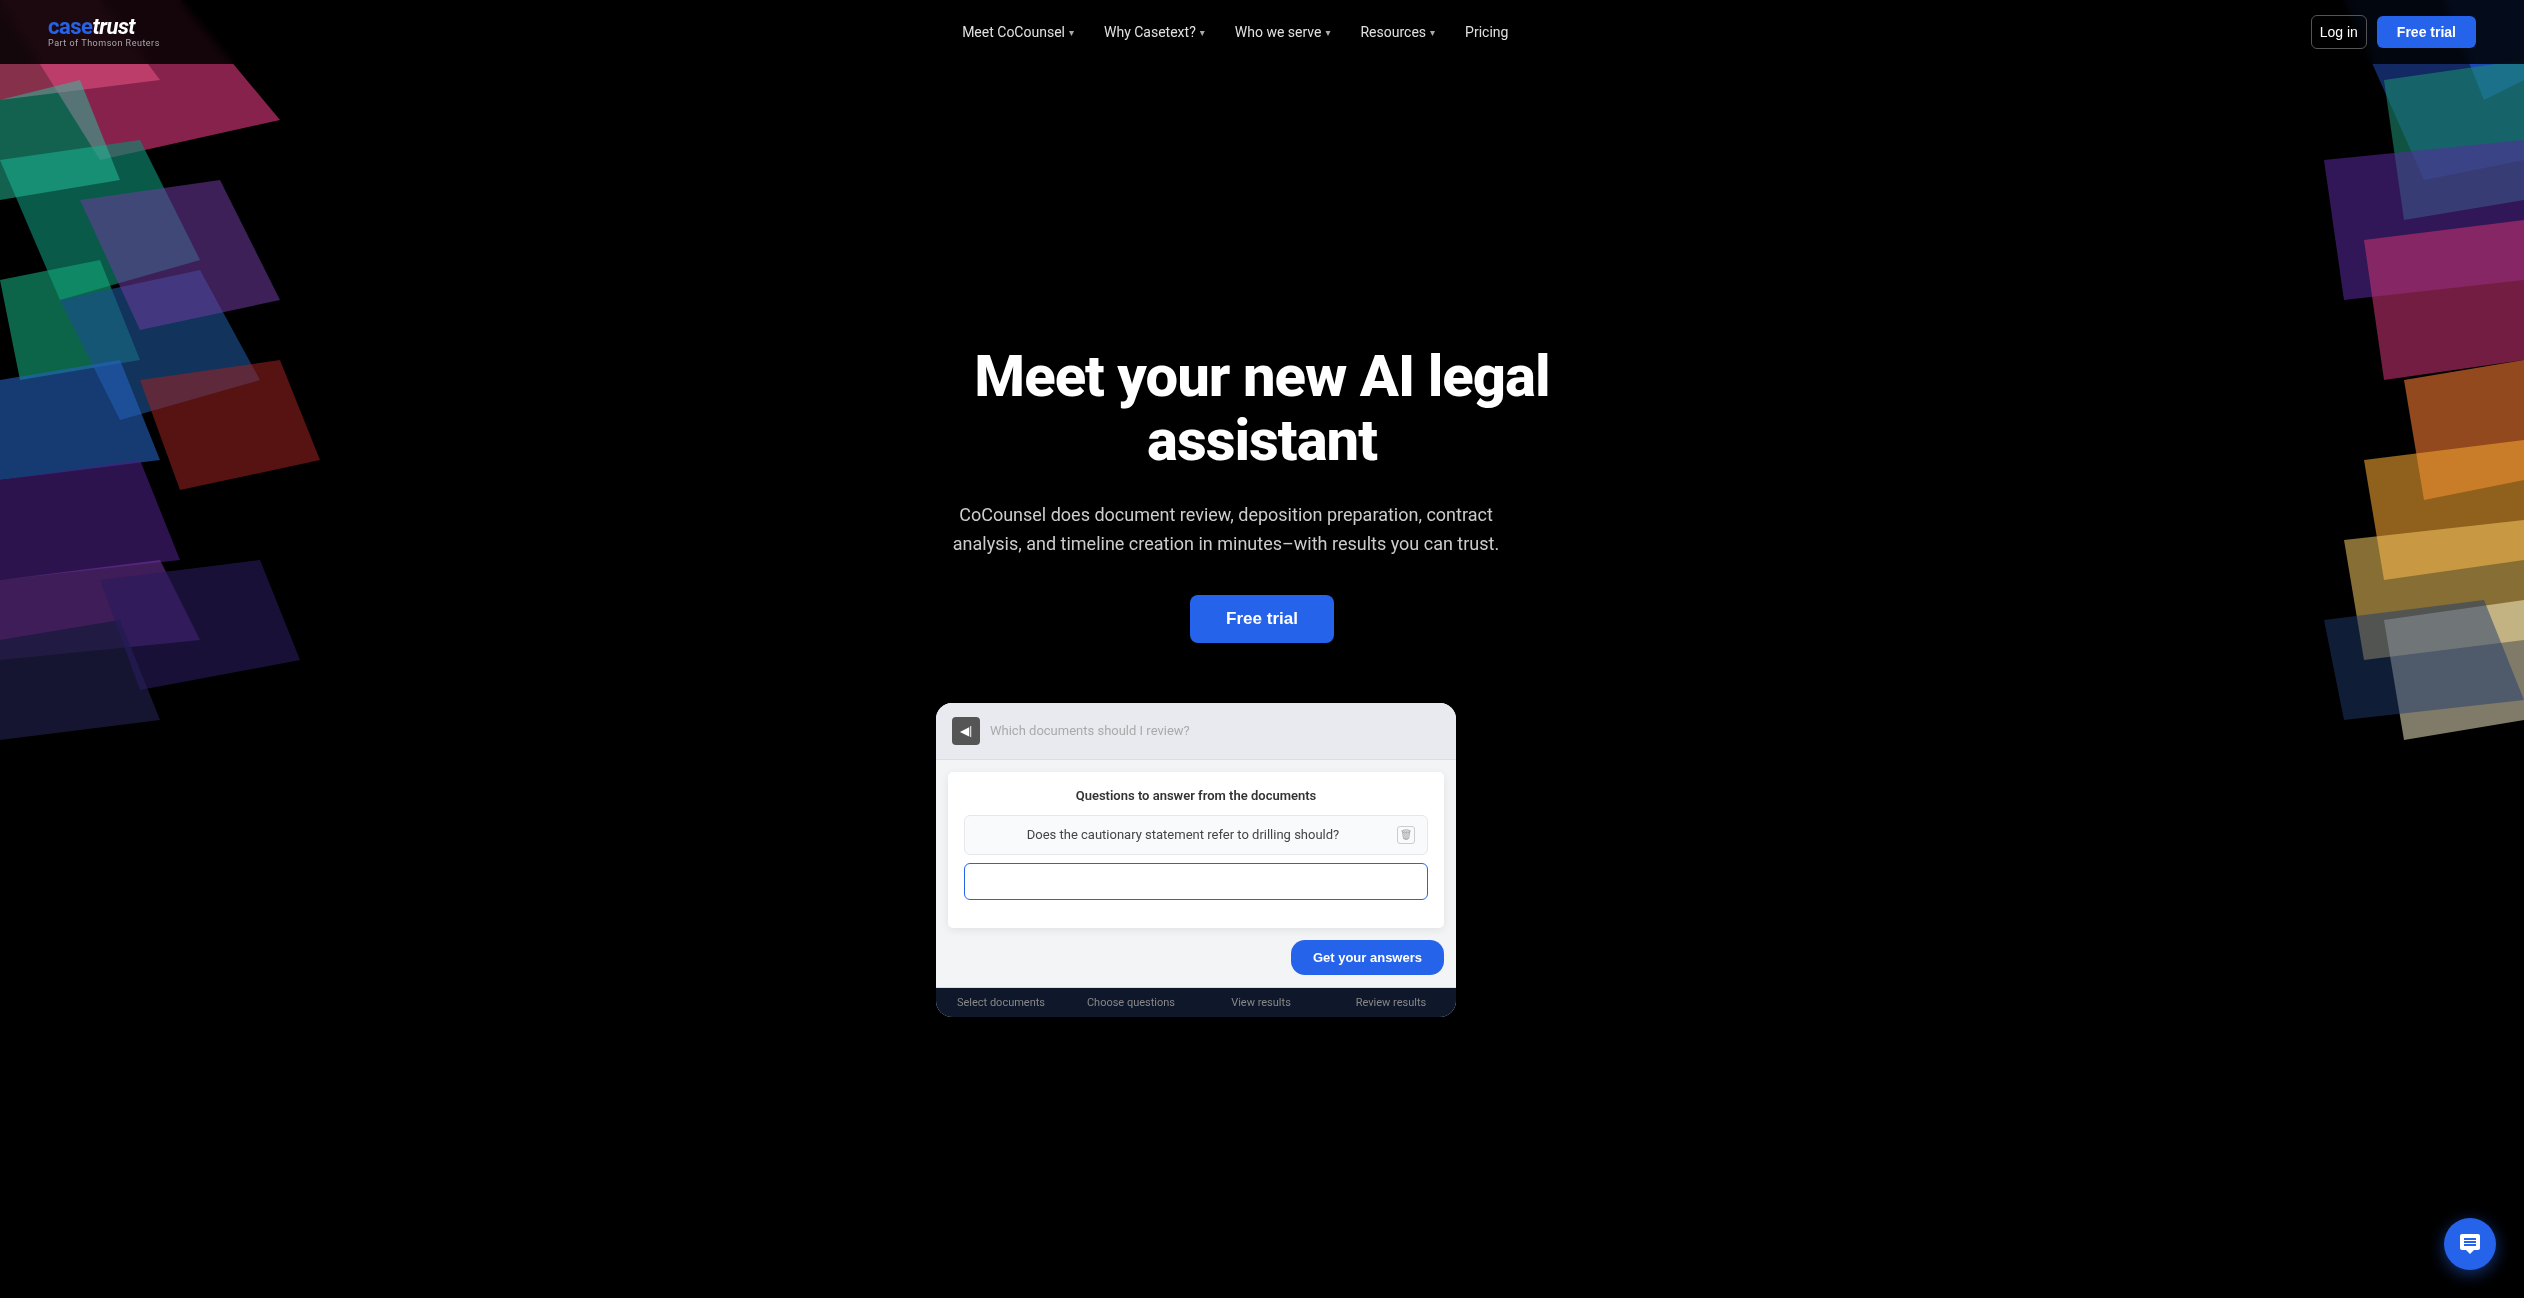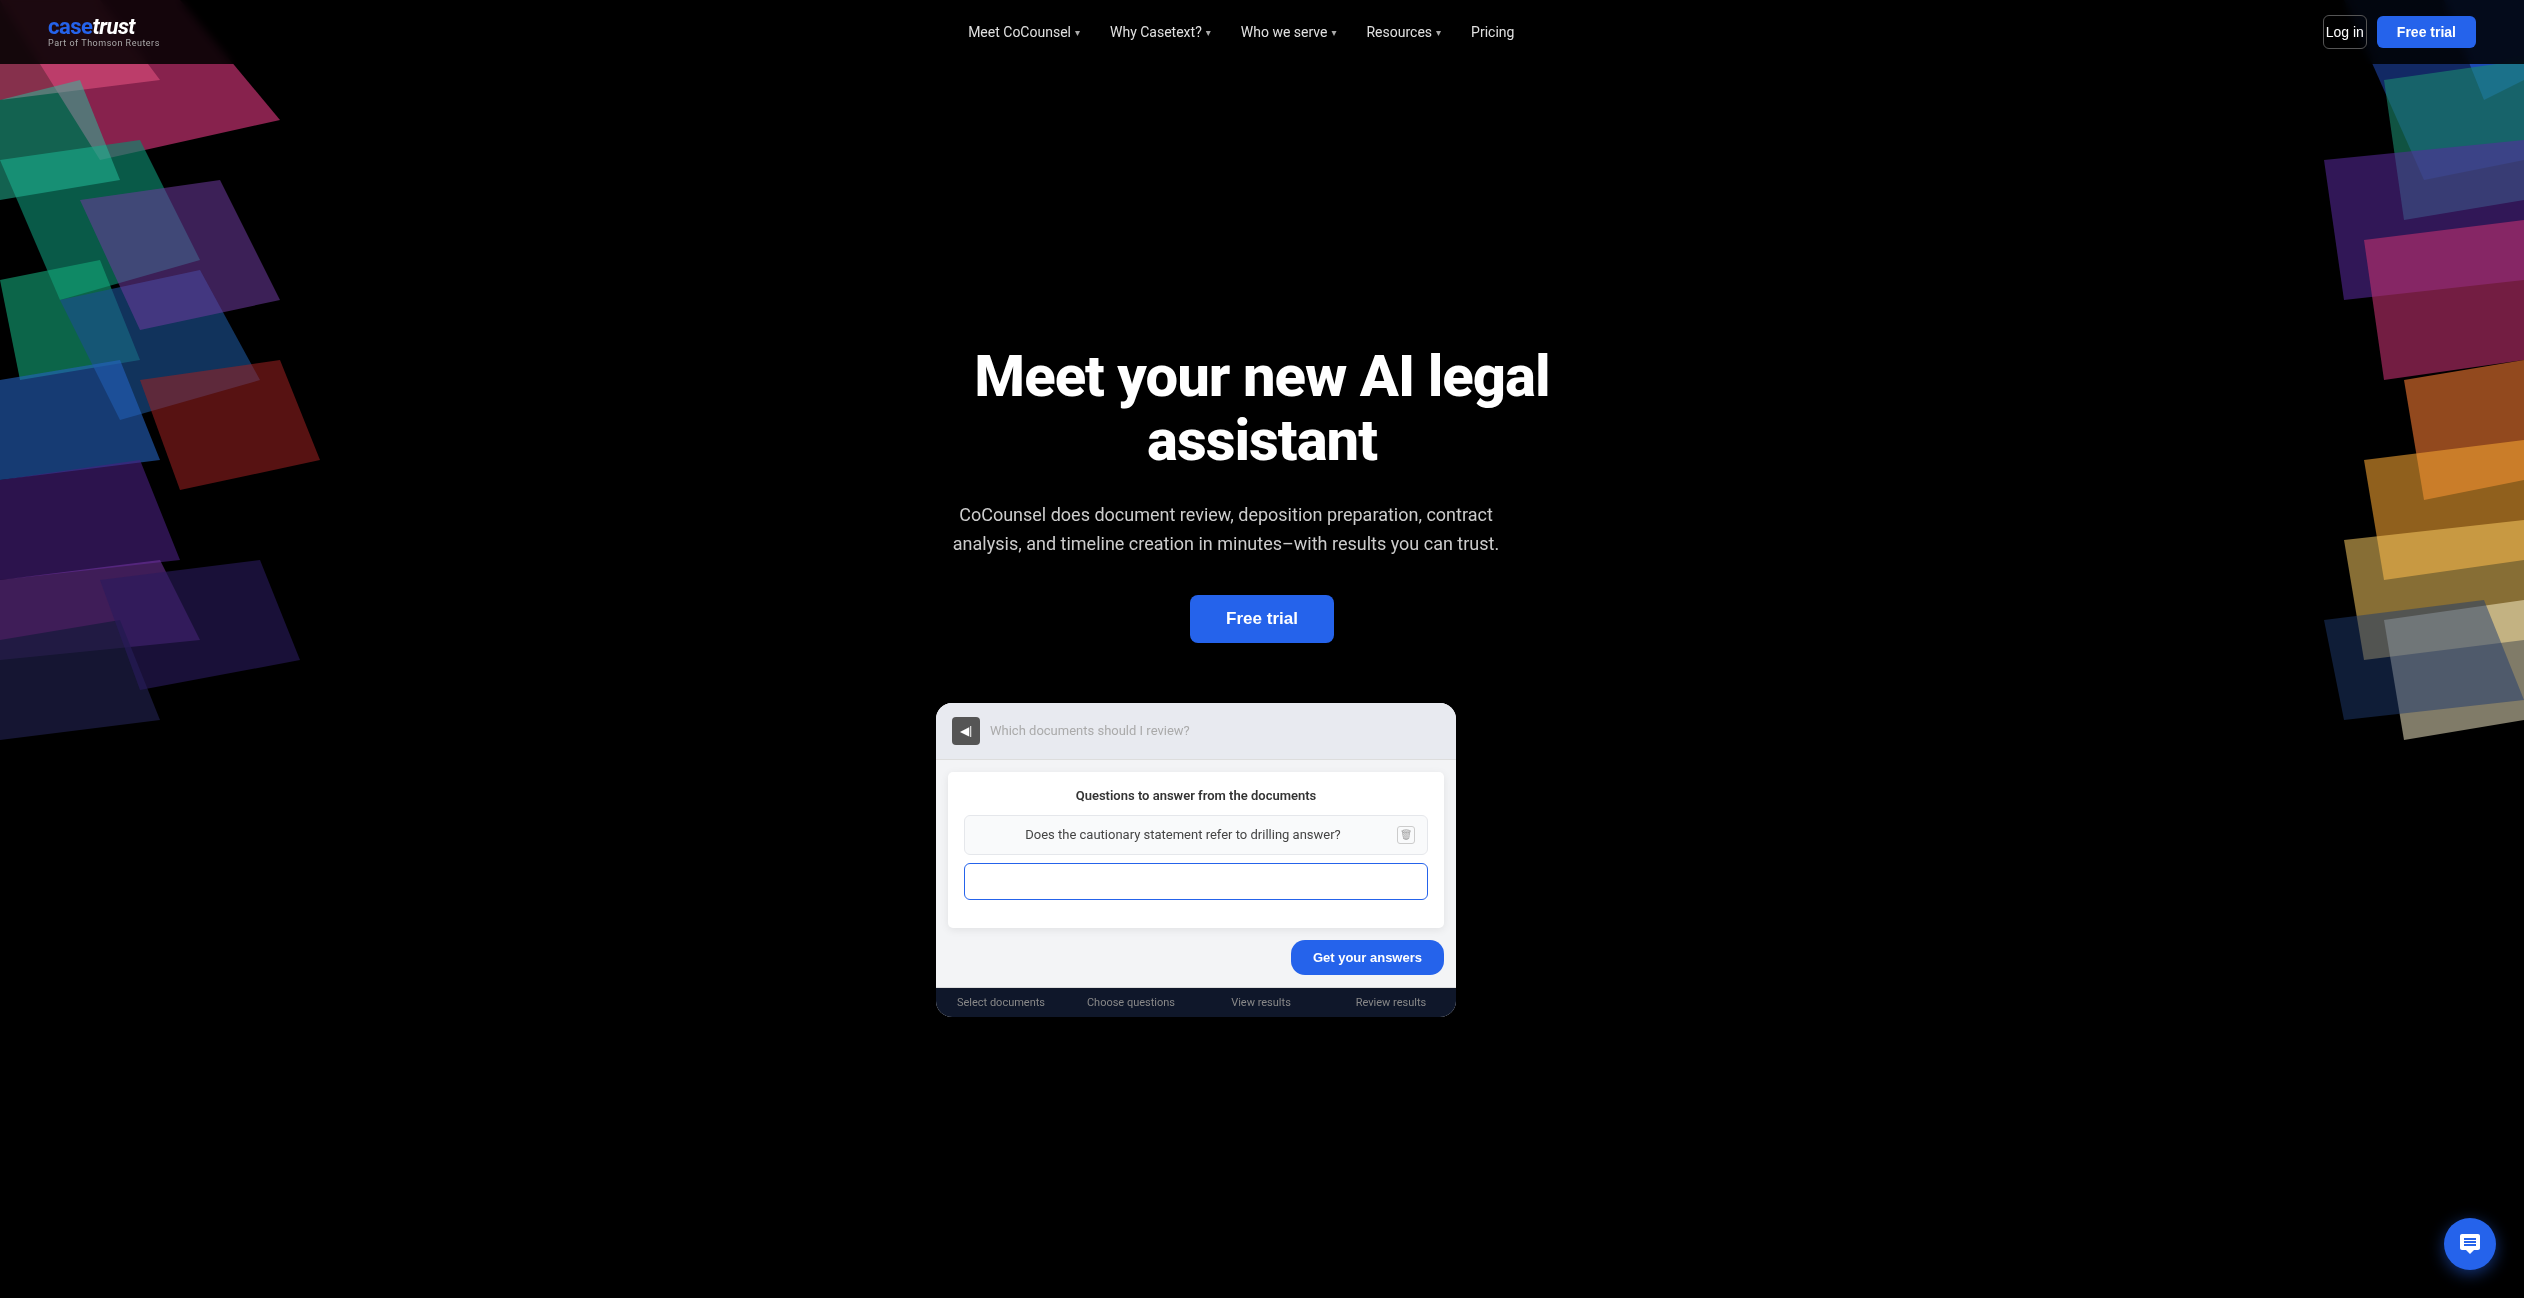--- a/index.html
+++ b/index.html
@@ -61,21 +61,21 @@
     .nav-chevron {
       font-size: 10px;
       color: #aaa;
     }
     .nav-actions {
       display: flex;
       align-items: center;
       gap: 10px;
     }
     .btn-login {
-      padding: 8px 2px;
+      padding: 8px 8px;
       border: 1.5px solid #555;
       border-radius: 6px;
       background: transparent;
       color: #fff;
       font-size: 14px;
       cursor: pointer;
       transition: border-color 0.15s;
     }
     .btn-free-trial-nav {
       padding: 8px 20px;
@@ -401,21 +401,21 @@
         <div class="volume-btn">
           <span>◀|</span>
         </div>
         <span class="placeholder-text">Which documents should I review?</span>
       </div>
 
       <div class="demo-card-body">
         <div class="section-label">Questions to answer from the documents</div>
 
         <div class="demo-question-row">
-          <span class="question-text">Does the cautionary statement refer to drilling answer?</span>
+          <span class="question-text">Does the cautionary statement refer to drilling should?</span>
           <div class="delete-icon">
             <span>🗑</span>
           </div>
         </div>
 
         <div class="demo-input-row">
           <input type="text" placeholder="" style="">
           <div class="delete-icon">
             <span>🗑</span>
           </div>

